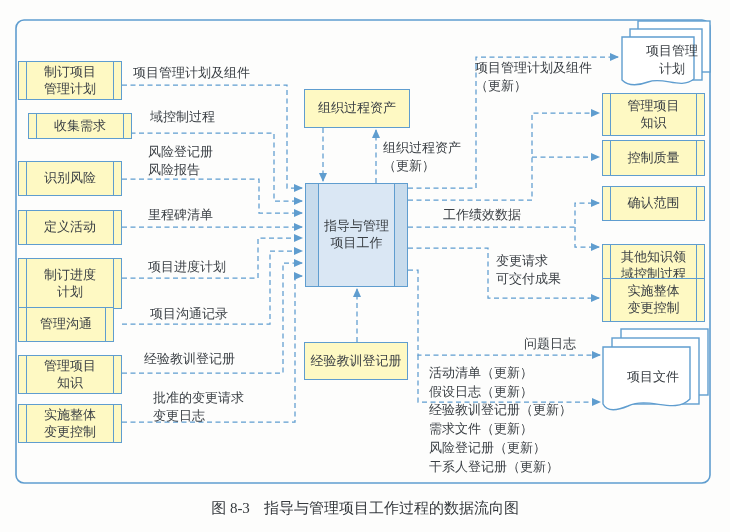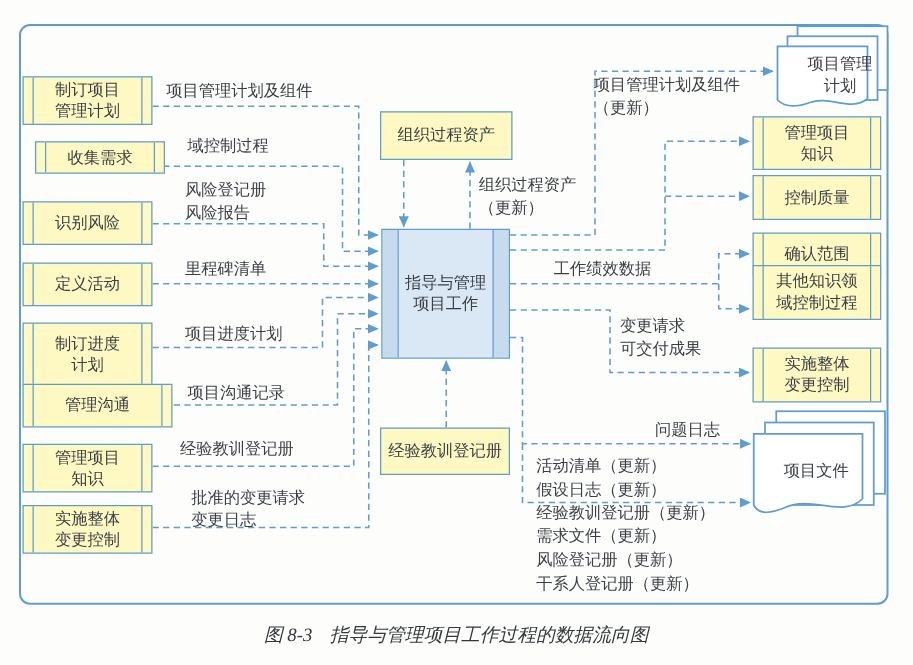--- a/index.html
+++ b/index.html
@@ -22,21 +22,21 @@
   .pbox.main .bar.bl{left:12px;} .pbox.main .bar.br{right:12px;}
   
   .flow{position:absolute;font-size:13px;line-height:1.36;white-space:pre-line;color:var(--ink);}
   .tc{text-align:left;} .tl{text-align:left;}
   .updates{line-height:1.44;}
   
   .doclbl{position:absolute;display:flex;align-items:center;justify-content:center;text-align:center;
           white-space:pre-line;font-size:13px;line-height:1.35;color:var(--ink);margin-left:14px;}
   
   .caption{position:absolute;left:0;top:499px;width:730px;display:flex;justify-content:center;gap:14px;
-           font-size:15px;color:#35393d;font-style:italic;}
+           font-size:15px;color:#35393d;}
 </style>
 </head>
 <body>
 
 <div class="page">
 
   <svg class="layer" width="730" height="532" viewBox="0 0 730 532">
     <defs>
       <marker id="arr" markerUnits="userSpaceOnUse" markerWidth="9" markerHeight="8" refX="8" refY="4" orient="auto">
         <path d="M0,0 L9,4 L0,8 Z" fill="#5f9dcf"></path>
@@ -83,36 +83,36 @@
     </g>
   </svg>
 
   <div class="pbox" style="left:18px;top:61px;width:104px;height:39px"><i class="bar bl"></i><i class="bar br"></i><span>制订项目
 管理计划</span></div>
   <div class="pbox" style="left:28px;top:113px;width:104px;height:26px"><i class="bar bl"></i><i class="bar br"></i><span>收集需求</span></div>
   <div class="pbox" style="left:18px;top:161px;width:104px;height:35px"><i class="bar bl"></i><i class="bar br"></i><span>识别风险</span></div>
   <div class="pbox" style="left:18px;top:210px;width:104px;height:35px"><i class="bar bl"></i><i class="bar br"></i><span>定义活动</span></div>
   <div class="pbox" style="left:18px;top:258px;width:104px;height:51px"><i class="bar bl"></i><i class="bar br"></i><span>制订进度
 计划</span></div>
-  <div class="pbox" style="left:18px;top:307px;width:120px;height:35px"><i class="bar bl"></i><i class="bar br"></i><span>管理沟通</span></div>
+  <div class="pbox" style="left:18px;top:307px;width:96px;height:35px"><i class="bar bl"></i><i class="bar br"></i><span>管理沟通</span></div>
   <div class="pbox" style="left:18px;top:355px;width:104px;height:39px"><i class="bar bl"></i><i class="bar br"></i><span>管理项目
 知识</span></div>
   <div class="pbox" style="left:18px;top:404px;width:104px;height:39px"><i class="bar bl"></i><i class="bar br"></i><span>实施整体
 变更控制</span></div>
 
   <div class="pbox plain" style="left:304px;top:89px;width:106px;height:39px"><span>组织过程资产</span></div>
   <div class="pbox main" style="left:305px;top:183px;width:103px;height:104px"><i class="bar bl"></i><i class="bar br"></i><span>指导与管理
 项目工作</span></div>
   <div class="pbox plain" style="left:304px;top:342px;width:104px;height:38px"><span>经验教训登记册</span></div>
 
   <div class="pbox" style="left:602px;top:93px;width:103px;height:43px"><i class="bar bl"></i><i class="bar br"></i><span>管理项目
 知识</span></div>
   <div class="pbox" style="left:602px;top:140px;width:103px;height:36px"><i class="bar bl"></i><i class="bar br"></i><span>控制质量</span></div>
   <div class="pbox" style="left:602px;top:186px;width:103px;height:35px"><i class="bar bl"></i><i class="bar br"></i><span>确认范围</span></div>
-  <div class="pbox" style="left:602px;top:212px;width:103px;height:44px"><i class="bar bl"></i><i class="bar br"></i><span>其他知识领
+  <div class="pbox" style="left:602px;top:244px;width:103px;height:44px"><i class="bar bl"></i><i class="bar br"></i><span>其他知识领
 域控制过程</span></div>
   <div class="pbox" style="left:602px;top:278px;width:103px;height:44px"><i class="bar bl"></i><i class="bar br"></i><span>实施整体
 变更控制</span></div>
 
   <div class="doclbl" style="left:622px;top:40px;width:72px;height:40px">项目管理
 计划</div>
   <div class="doclbl" style="left:603px;top:354px;width:72px;height:46px">项目文件</div>
 
   <div class="flow tc" style="left:133px;top:64px;width:150px">项目管理计划及组件</div>
   <div class="flow tc" style="left:150px;top:108px;width:100px">域控制过程</div>

